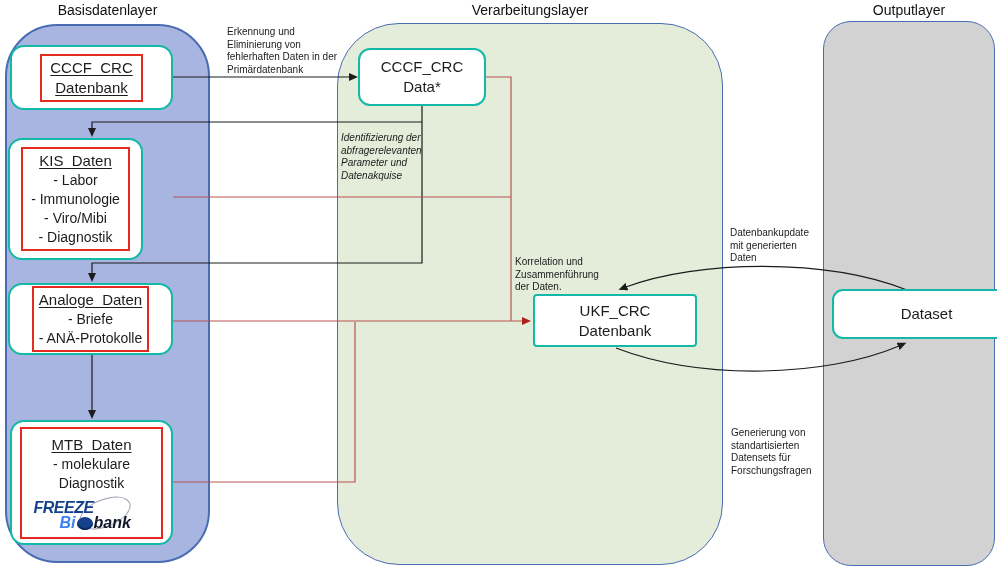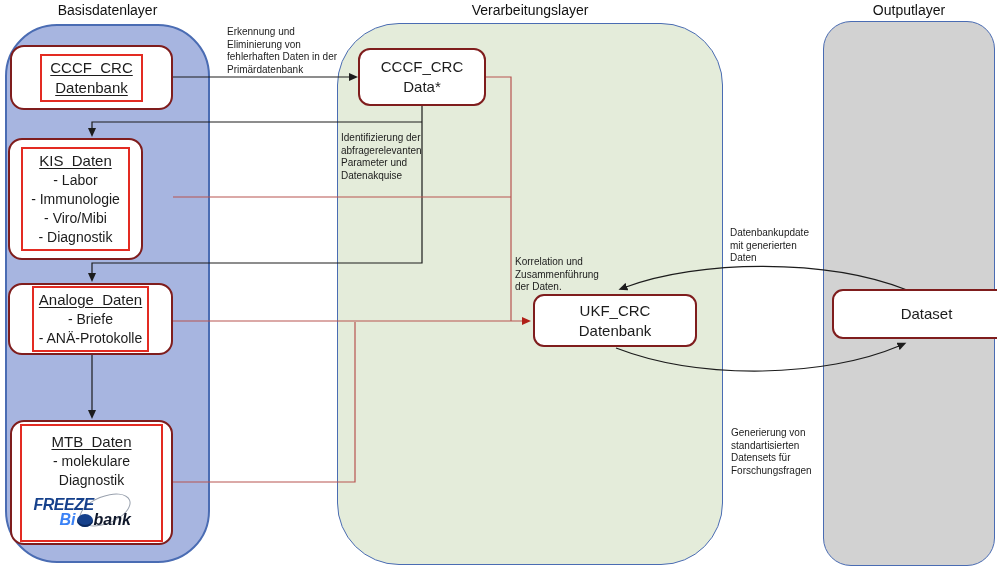--- a/index.html
+++ b/index.html
@@ -10,21 +10,21 @@
   .layer{position:absolute;box-sizing:border-box;}
   .layer-basis{left:5px;top:24px;width:205px;height:539px;background:#a7b5e0;border:2px solid #4a6cb3;border-radius:52px;}
   .layer-verarbeitung{left:337px;top:23px;width:386px;height:542px;background:#e4ecda;border:1.5px solid #4a6cb3;border-radius:62px;}
   .layer-output{left:823px;top:21px;width:172px;height:545px;background:#d2d2d2;border:1.5px solid #4a6cb3;border-radius:28px;}
   .ltitle{position:absolute;top:2px;font-size:14px;text-align:center;color:#111;}
   .ltitle-basis{left:5px;width:205px;}
   .ltitle-verarbeitung{left:337px;width:386px;}
   .ltitle-output{left:823px;width:172px;}
   #wires{position:absolute;left:0;top:0;z-index:2;pointer-events:none;}
   .node{
-    position:absolute;z-index:3;background:#ffffff;border:2px solid #7f1d1d;border-radius:14px;
+    position:absolute;z-index:3;background:#ffffff;border:2px solid #14b8a6;border-radius:14px;
     display:flex;align-items:center;justify-content:center;text-align:center;
     font-size:15px;line-height:20px;box-sizing:border-box;
   }
   .redframe{border:2.5px solid #e32b22;padding:2px 8px;text-align:center;}
   .u{text-decoration:underline;text-underline-offset:2px;}
   .items{font-size:14px;line-height:19px;}
   .ann{position:absolute;z-index:4;font-size:10px;line-height:12.5px;white-space:pre-line;color:#1c1c1c;}
   
   .logo{position:relative;width:120px;height:40px;margin:4px auto 0;font-style:italic;font-weight:bold;z-index:1;}
   .logo-swoosh{position:absolute;left:46px;top:2px;width:52px;height:26px;border:1.5px solid #98a0ad;border-radius:50%;transform:rotate(-22deg);z-index:0;}
@@ -95,21 +95,21 @@
     <div class="redframe" style="padding:2px 5px;">
       <div class="u">Analoge_Daten</div>
       <div class="items">
         <div>- Briefe</div>
         <div>- ANÄ-Protokolle</div>
       </div>
     </div>
   </div>
 
   <div class="node" style="left:10px;top:420px;width:163px;height:125px;">
-    <div class="redframe" style="width:131px;padding:6px 4px 6px;">
+    <div class="redframe" style="width:131px;padding:6px 4px 0;">
       <div class="u">MTB_Daten</div>
       <div class="items">
         <div>- molekulare</div>
         <div>Diagnostik</div>
       </div>
       <div class="logo">
         <span class="logo-swoosh"></span>
         <span class="logo-freeze">FREEZE</span>
         <span class="logo-row2">
           <span class="logo-bi">Bi</span><span class="logo-o"></span><span class="logo-bank">bank</span>
@@ -118,36 +118,36 @@
     </div>
   </div>
 
   <div class="node" style="left:358px;top:48px;width:128px;height:58px;border-radius:12px;">
     <div>
       <div>CCCF_CRC</div>
       <div>Data*</div>
     </div>
   </div>
 
-  <div class="node" style="left:533px;top:294px;width:164px;height:53px;border-radius:11px;">
+  <div class="node" style="left:533px;top:294px;width:164px;height:53px;border-radius:4px;">
     <div>
       <div>UKF_CRC</div>
       <div>Datenbank</div>
     </div>
   </div>
 
   <div class="node" style="left:832px;top:289px;width:189px;height:50px;border-radius:11px;">
     <div>Dataset</div>
   </div>
 
   <div class="ann" style="left:227px;top:26px;">Erkennung und
 Eliminierung von
 fehlerhaften Daten in der
 Primärdatenbank</div>
-  <div class="ann" style="left:341px;top:132px;">Identifizierung der
+  <div class="ann" style="left:341px;top:132px;font-style:italic;">Identifizierung der
 abfragerelevanten
 Parameter und
 Datenakquise</div>
   <div class="ann" style="left:515px;top:256px;">Korrelation und
 Zusammenführung
 der Daten.</div>
   <div class="ann" style="left:730px;top:227px;">Datenbankupdate
 mit generierten
 Daten</div>
   <div class="ann" style="left:731px;top:379px;margin-top:48px;">Generierung von

